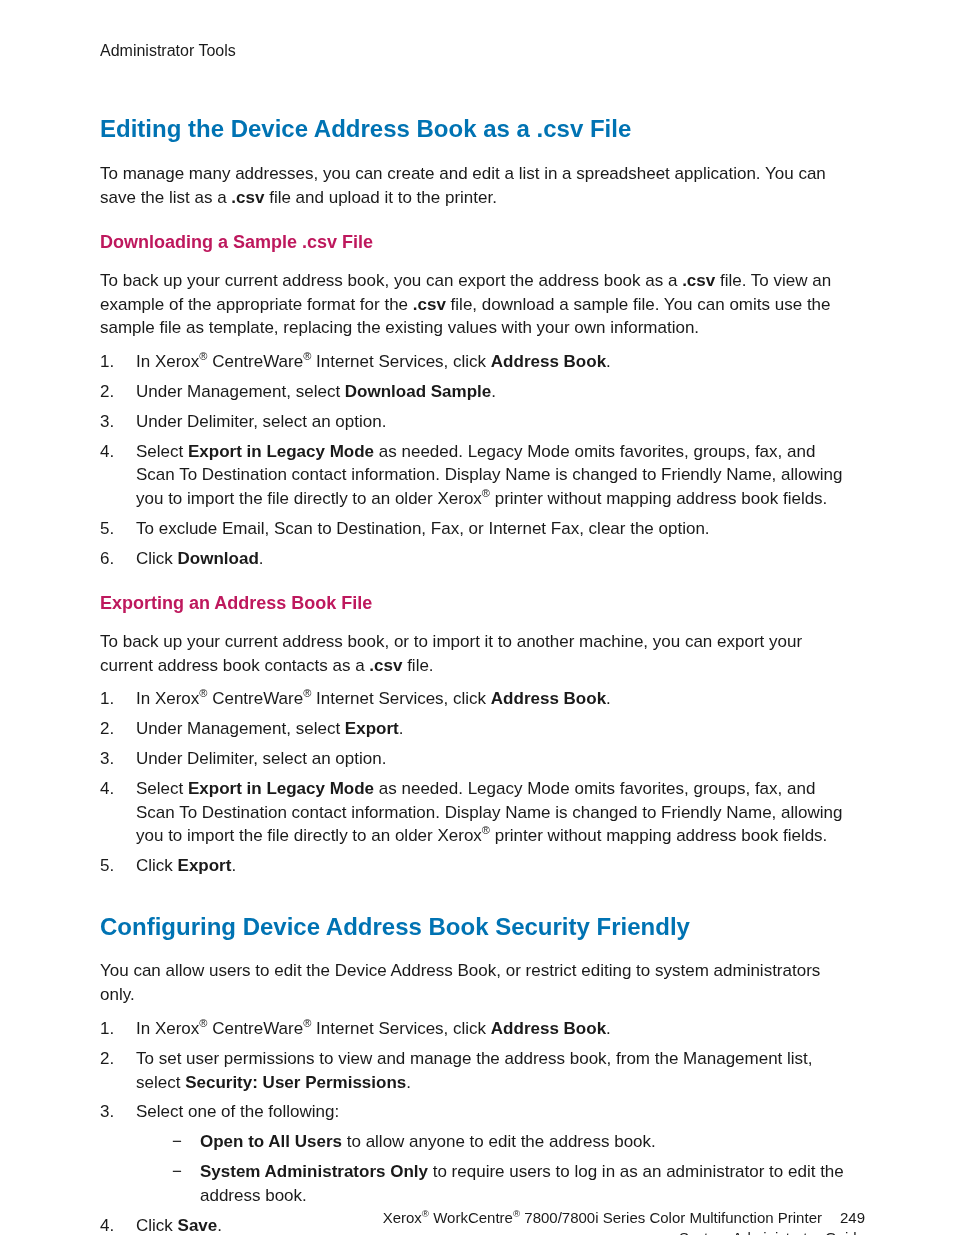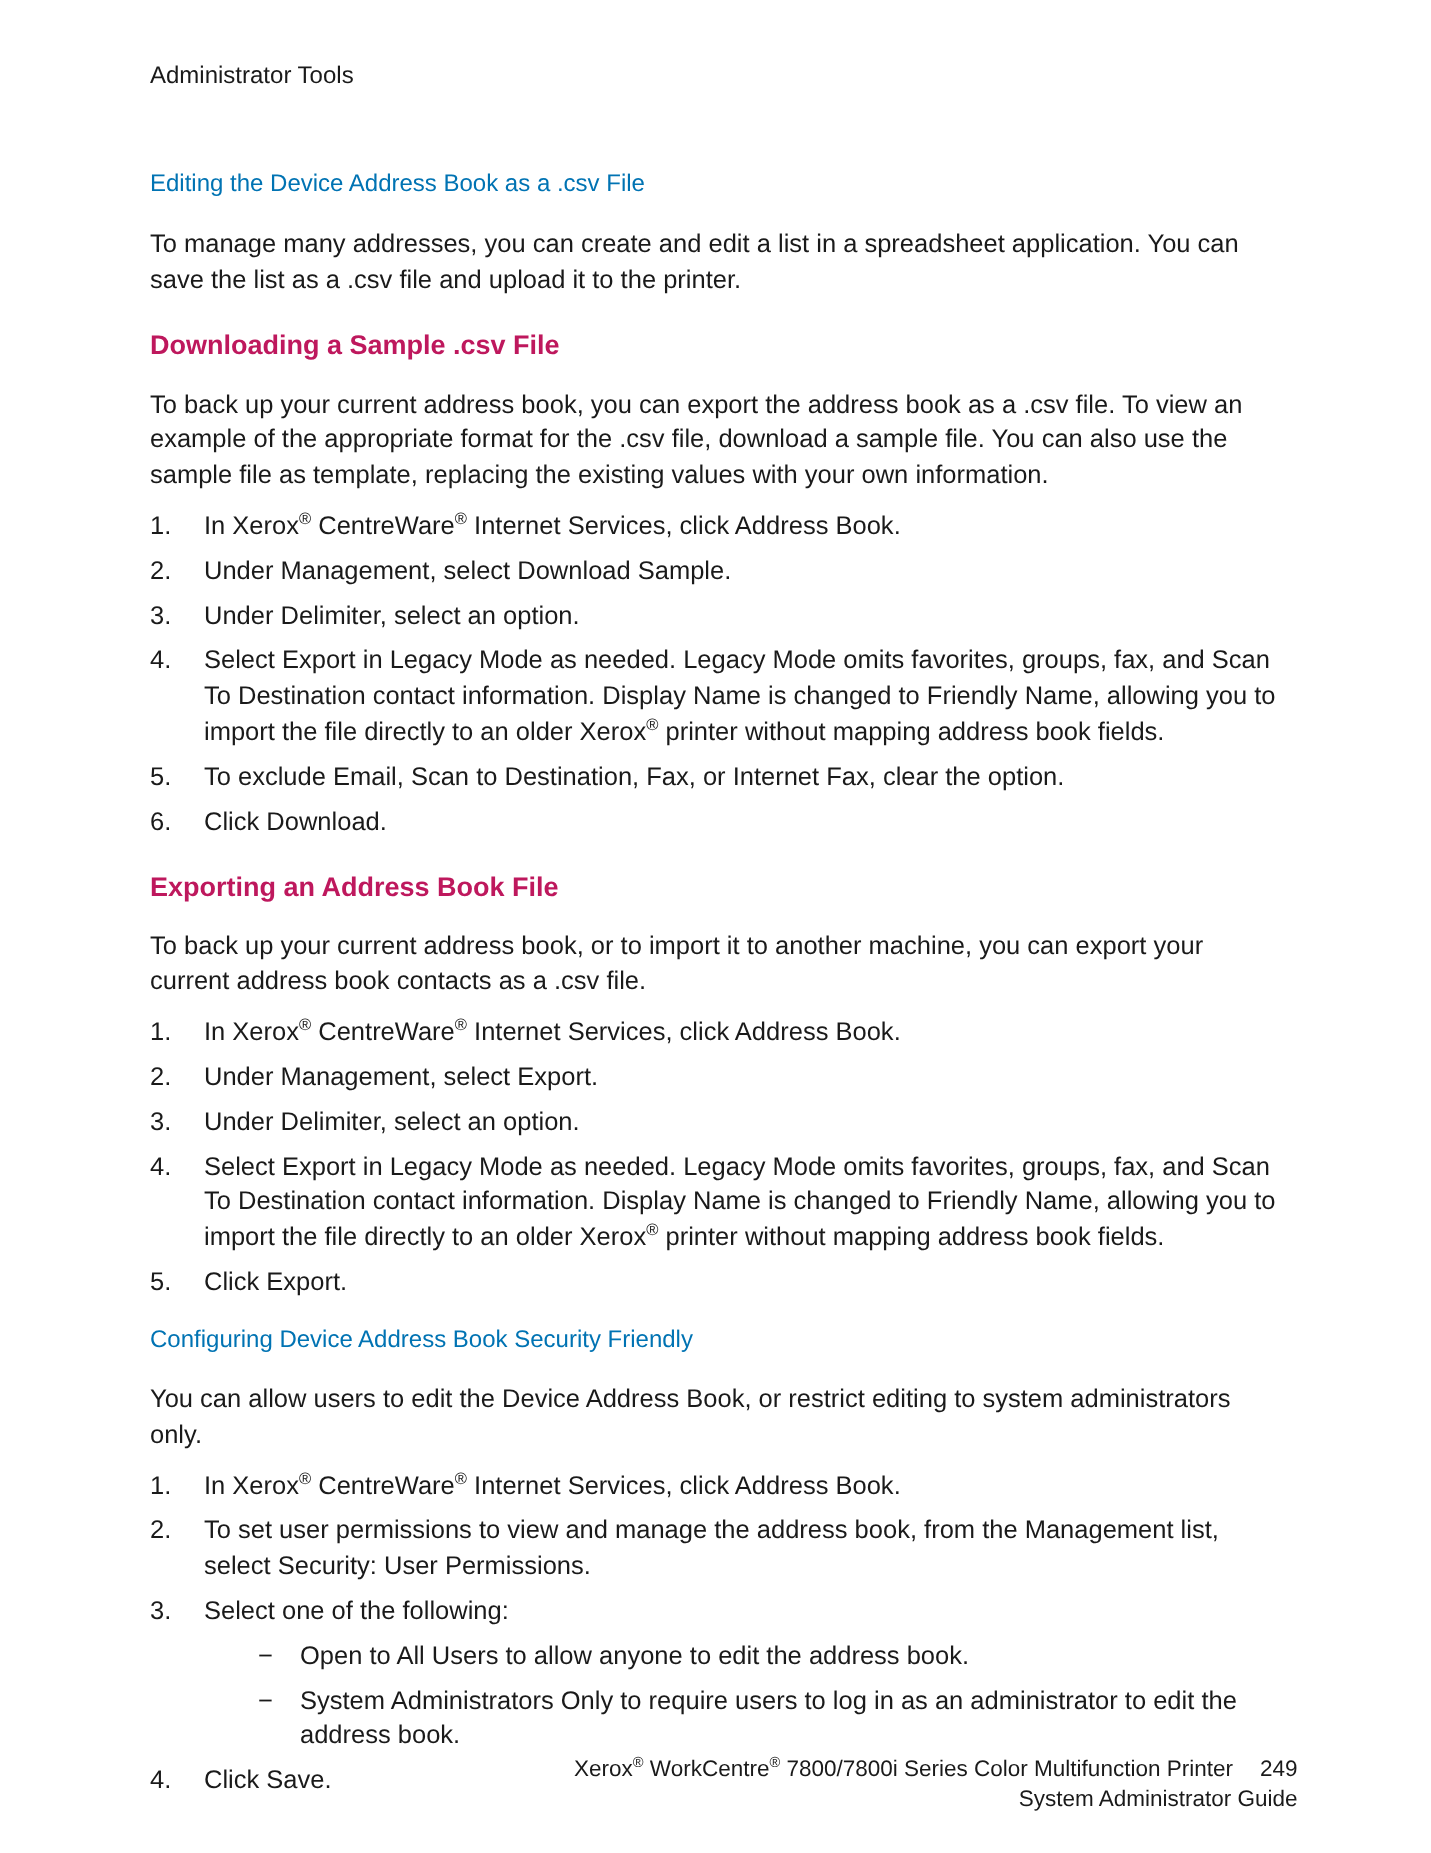--- a/index.html
+++ b/index.html
@@ -15,23 +15,23 @@
     position: relative;
     min-height: 1235px;
   }
   .header-right {
     text-align: left;
     font-size: 16px;
     margin-bottom: 50px;
   }
   .section-title {
     color: #0073b3;
-    font-weight: normal;
-    font-size: 16px;
-    margin-top: 16px;
+    font-weight: bold;
+    font-size: 24px;
+    margin-top: 32px;
     margin-bottom: 16px;
   }
   .subsection-title {
     font-weight: bold;
     font-size: 18px;
     margin-top: 20px;
     margin-bottom: 14px;
     color: #be185d;
   }
   .body-para {
@@ -70,21 +70,21 @@
     content: "−";
     position: absolute;
     left: 0;
     top: 0;
   }
   .sup {
     vertical-align: super;
     font-size: 0.65em;
     line-height: 0;
   }
-  .bold { font-weight: normal; }
+  .bold { font-weight: bold; }
   .footer {
     position: absolute;
     bottom: 40px;
     right: 89px;
     text-align: right;
     font-size: 15px;
     line-height: 1.3;
   }
   .footer-line1 { white-space: nowrap; }
   .page-num { margin-left: 18px; }
@@ -96,21 +96,21 @@
 
 <div class="section-title">Editing the Device Address Book as a .csv File</div>
 
 <p class="body-para">
   <span>To manage many addresses, you can create and edit a list in a spreadsheet application. You can save the list as a </span><span class="bold">.csv</span><span> file and upload it to the printer.</span>
 </p>
 
 <div class="subsection-title">Downloading a Sample .csv File</div>
 
 <p class="body-para">
-  <span>To back up your current address book, you can export the address book as a </span><span class="bold">.csv</span><span> file. To view an example of the appropriate format for the </span><span class="bold">.csv</span><span> file, download a sample file. You can also use the sample file as template, replacing the existing values with your own information.</span>
+  <span>To back up your current address book, you can export the address book as a </span><span class="bold">.csv</span><span> file. To view an example of the appropriate format for the </span><span class="bold">.csv</span><span> file, download a sample file. You can omits use the sample file as template, replacing the existing values with your own information.</span>
 </p>
 
 <ol class="numbered">
   <li>
     <span>In Xerox</span><span class="sup">®</span><span> CentreWare</span><span class="sup">®</span><span> Internet Services, click </span><span class="bold">Address Book</span><span>.</span>
   </li>
   <li>
     <span>Under Management, select </span><span class="bold">Download Sample</span><span>.</span>
   </li>
   <li>Under Delimiter, select an option.</li>

